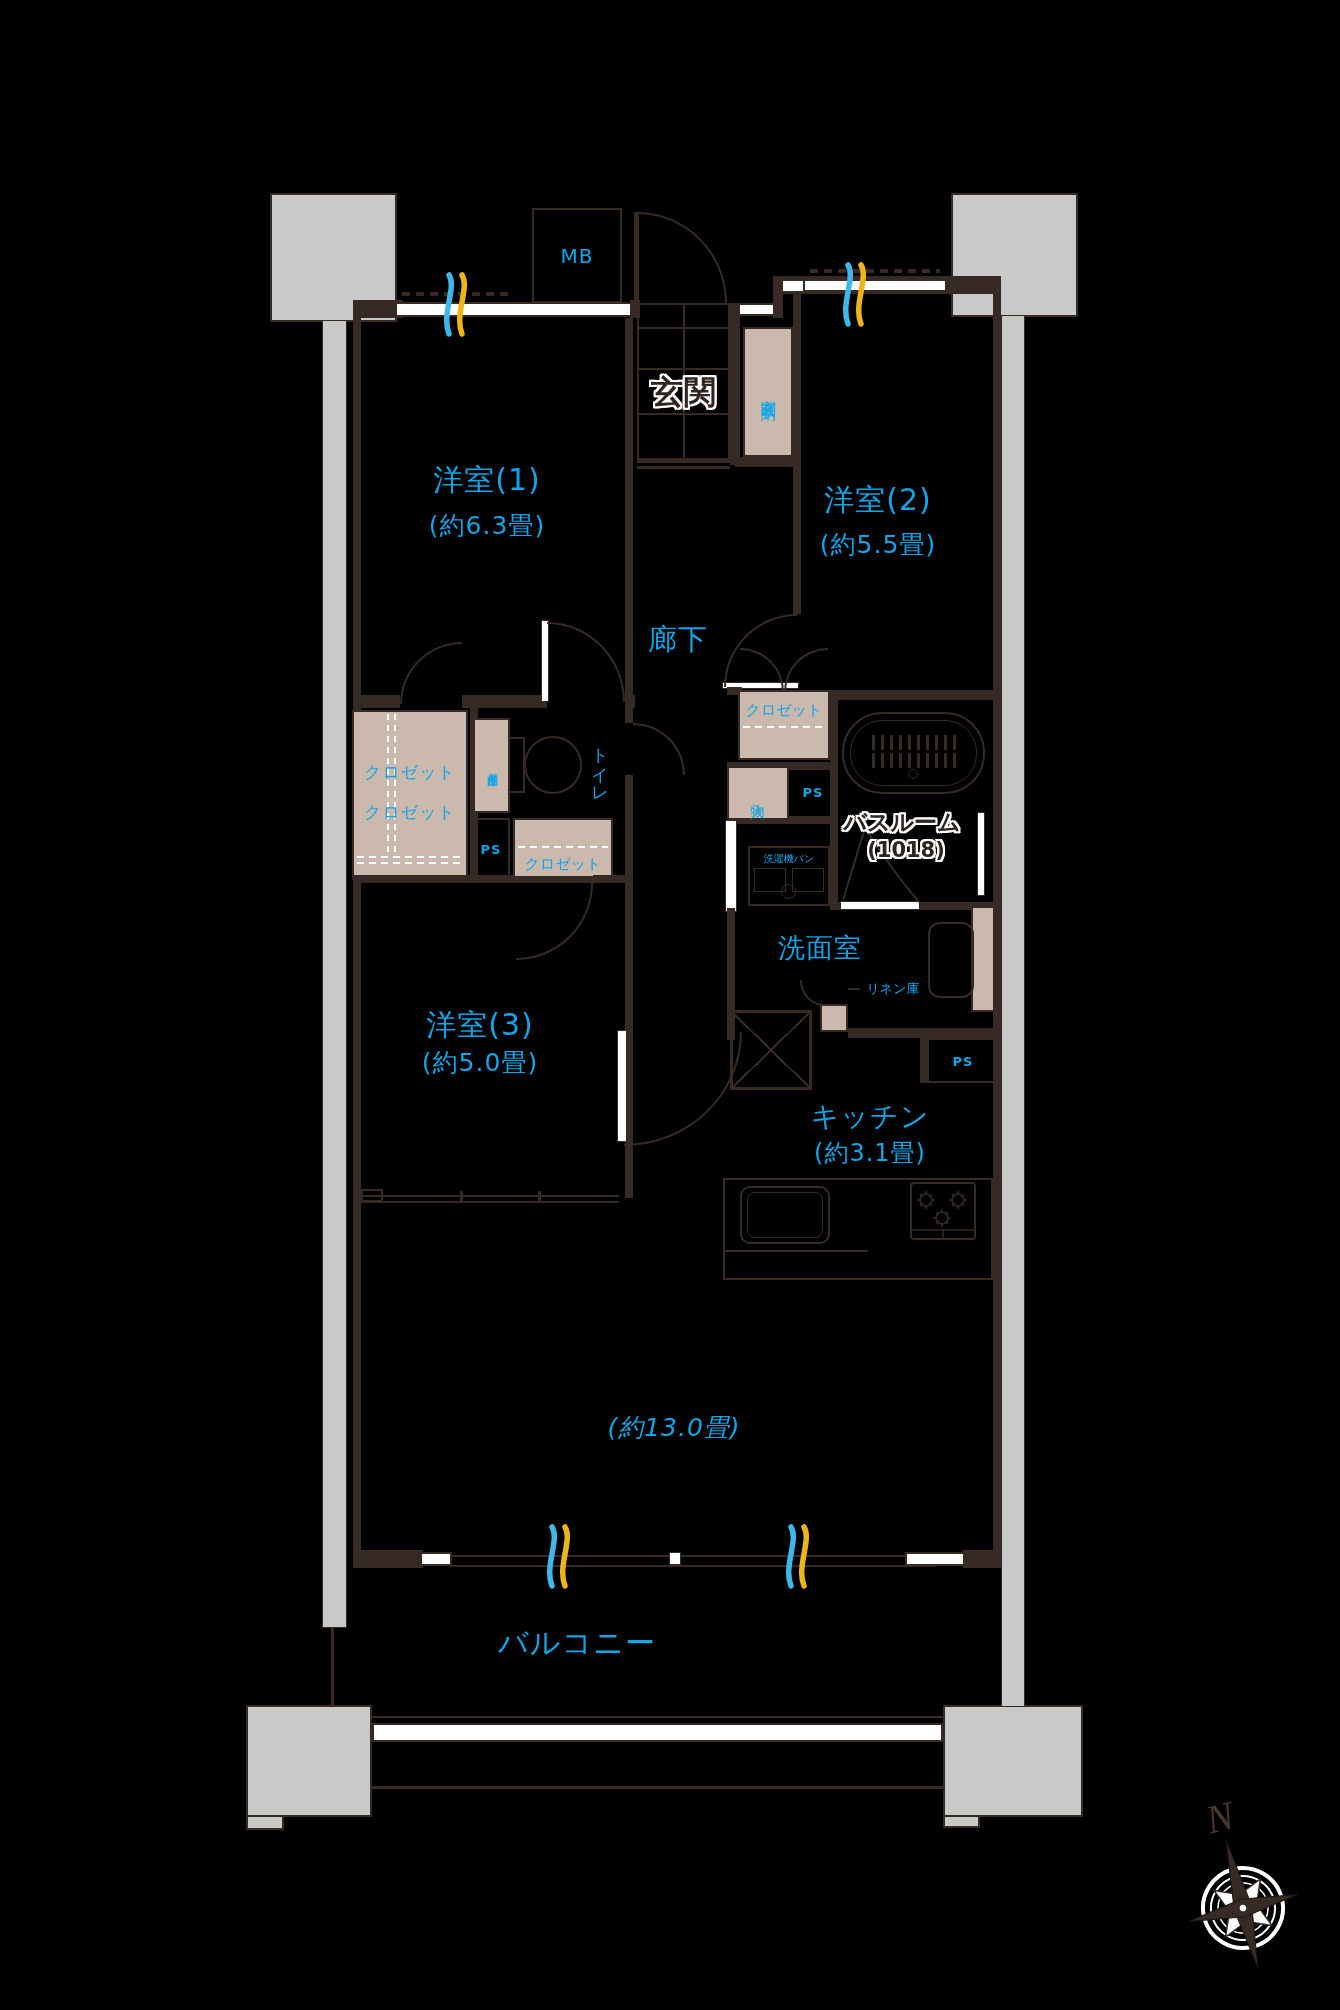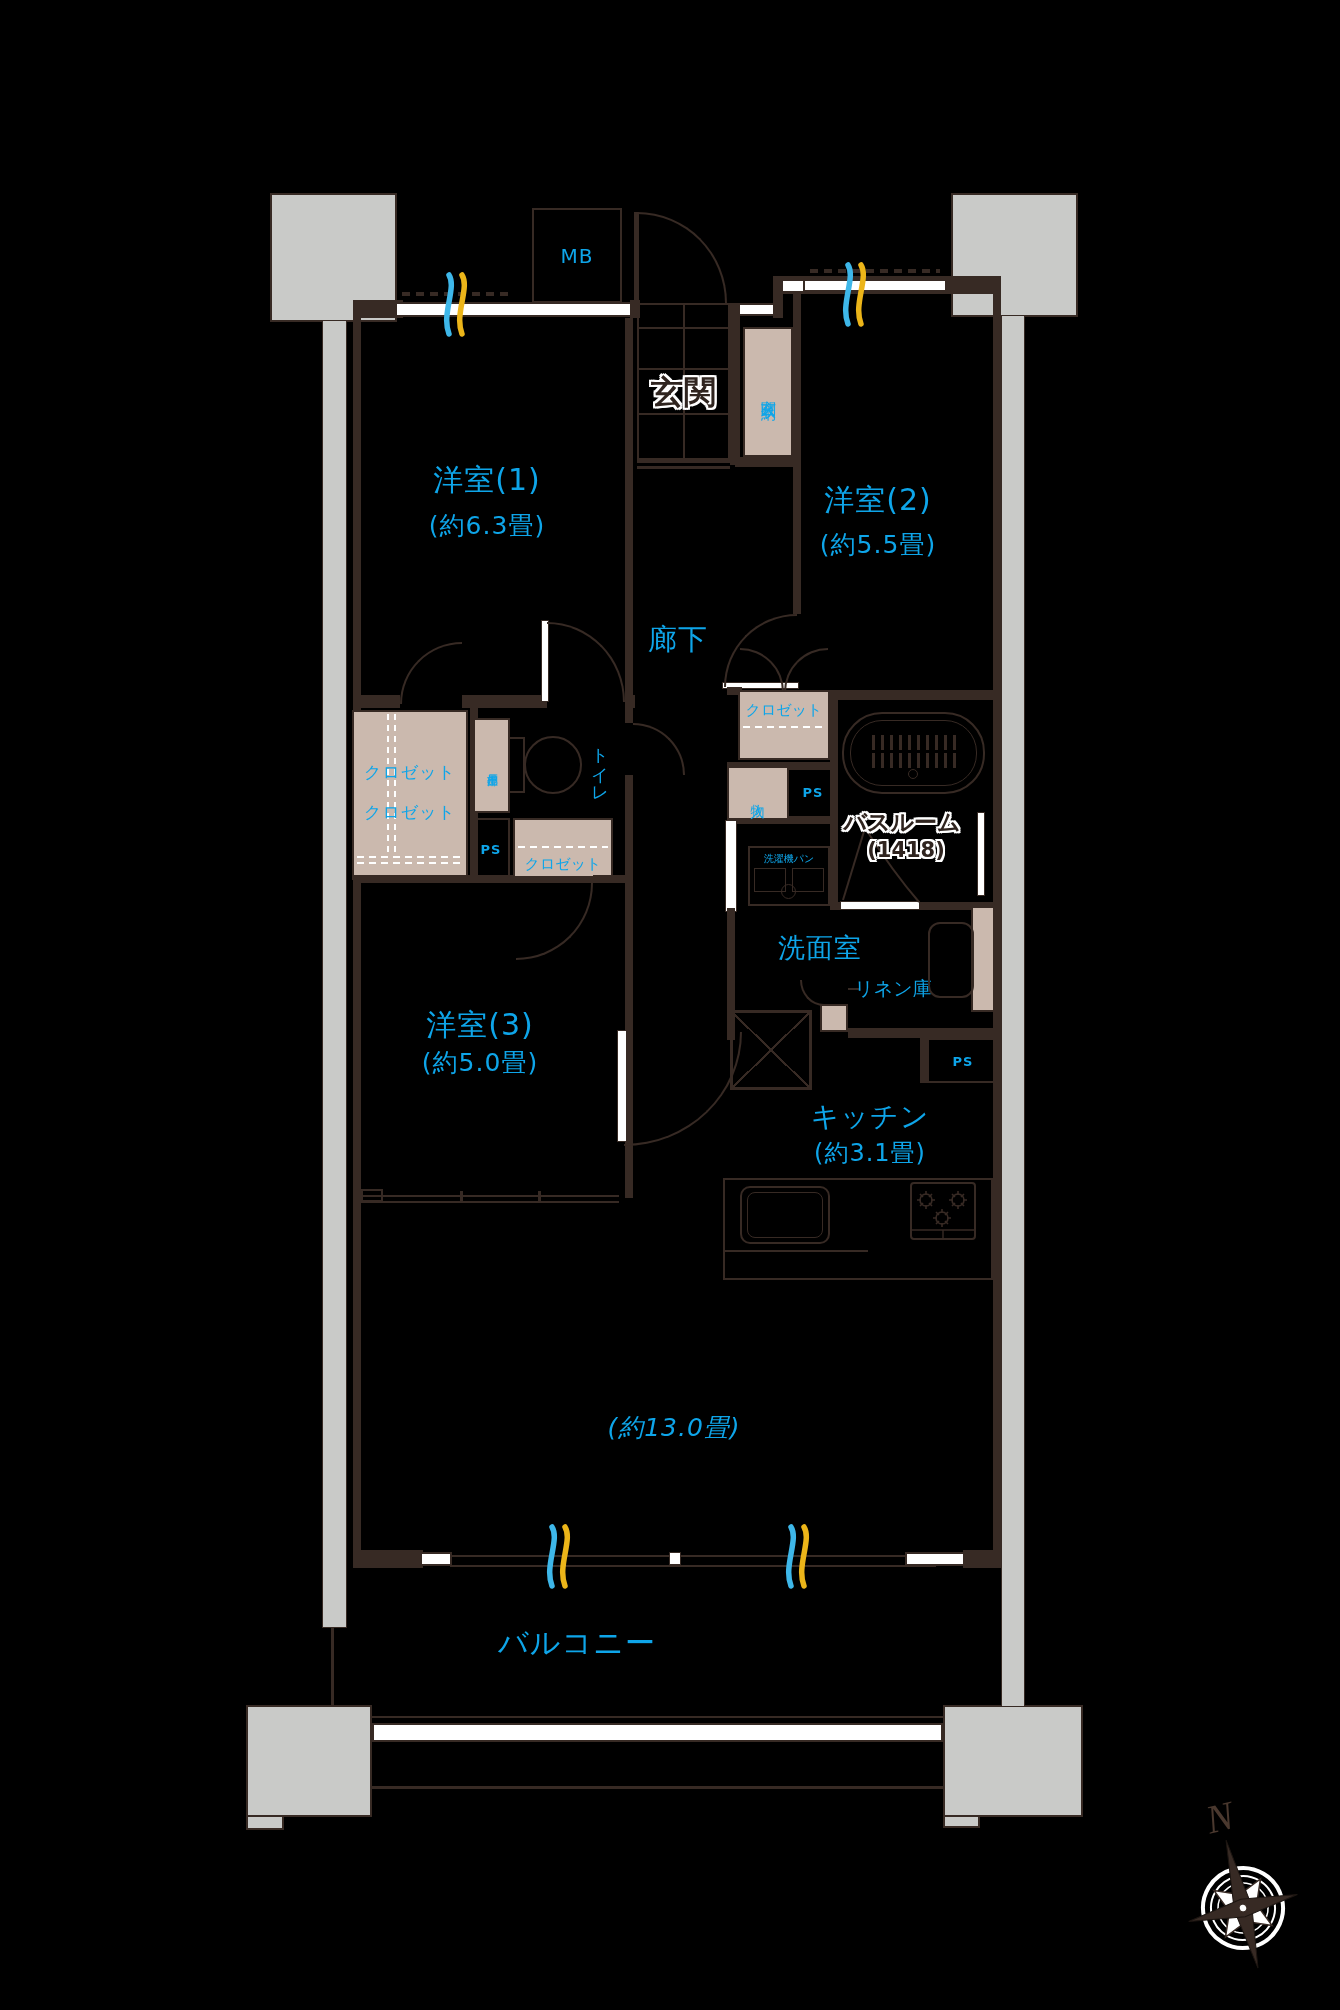--- a/index.html
+++ b/index.html
@@ -171,21 +171,21 @@
   <div class="sill-thin" style="left:725px;top:820px;width:12px;height:92px;"></div>
   <div class="wall" style="left:727px;top:908px;width:8px;height:132px;"></div>
   <div class="outline" style="left:748px;top:846px;width:82px;height:60px;"></div>
   <div class="outline" style="left:754px;top:868px;width:32px;height:24px;border-width:1.5px;"></div>
   <div class="outline" style="left:792px;top:868px;width:32px;height:24px;border-width:1.5px;"></div>
   <div class="outline" style="left:781px;top:884px;width:15px;height:15px;border-radius:50%;border-width:1.5px;"></div>
   <div class="lbl" style="left:789px;top:859px;font-size:10px;letter-spacing:0;">洗濯機パン</div>
   <div class="tan" style="left:820px;top:1004px;width:28px;height:28px;"></div>
   <div class="arc arc-bl" style="left:800px;top:980px;width:24px;height:26px;"></div>
   <div class="line" style="left:848px;top:988px;width:12px;height:2px;"></div>
-  <div class="lbl" style="left:893px;top:989px;font-size:19px;letter-spacing:0;">リネン庫</div>
+  <div class="lbl" style="left:893px;top:989px;font-size:13px;letter-spacing:0;">リネン庫</div>
 
   <div class="tan" style="left:971px;top:906px;width:24px;height:106px;"></div>
   <div class="outline" style="left:928px;top:922px;width:46px;height:76px;border-radius:12px;"></div>
   <div class="wall" style="left:848px;top:1028px;width:153px;height:10px;"></div>
   <div class="xbox" style="left:730px;top:1010px;width:82px;height:80px;"></div>
 
   <div class="outline" style="left:927px;top:1038px;width:74px;height:45px;"></div>
   <div class="lbl" style="left:963px;top:1061px;font-size:13px;font-weight:bold;">PS</div>
   <div class="wall" style="left:920px;top:1038px;width:8px;height:45px;"></div>
 
@@ -249,15 +249,15 @@
   <div class="lbl" style="left:480px;top:1025px;font-size:30px;">洋室(3)</div>
   <div class="lbl" style="left:480px;top:1062px;font-size:25px;">(約5.0畳)</div>
   <div class="lbl" style="left:674px;top:1427px;font-size:25px;font-style:italic;">(約13.0畳)</div>
   <div class="lbl" style="left:870px;top:1117px;font-size:28px;">キッチン</div>
   <div class="lbl" style="left:870px;top:1153px;font-size:24px;text-align:center;">(約3.1畳)</div>
   <div class="lbl" style="left:678px;top:640px;font-size:29px;">廊下</div>
   <div class="lbl" style="left:820px;top:948px;font-size:27px;">洗面室</div>
   <div class="lbl" style="left:577px;top:1643px;font-size:30px;">バルコニー</div>
   <div class="lbl olbl" style="left:684px;top:393px;font-size:32px;">玄関</div>
   <div class="lbl olbl" style="left:902px;top:822px;font-size:23px;letter-spacing:0;">バスルーム</div>
-  <div class="lbl olbl" style="left:906px;top:850px;font-size:21px;letter-spacing:0;">(1418)</div>
+  <div class="lbl olbl" style="left:906px;top:850px;font-size:21px;letter-spacing:0;">(1018)</div>
 
 </div>
 
 </body></html>

